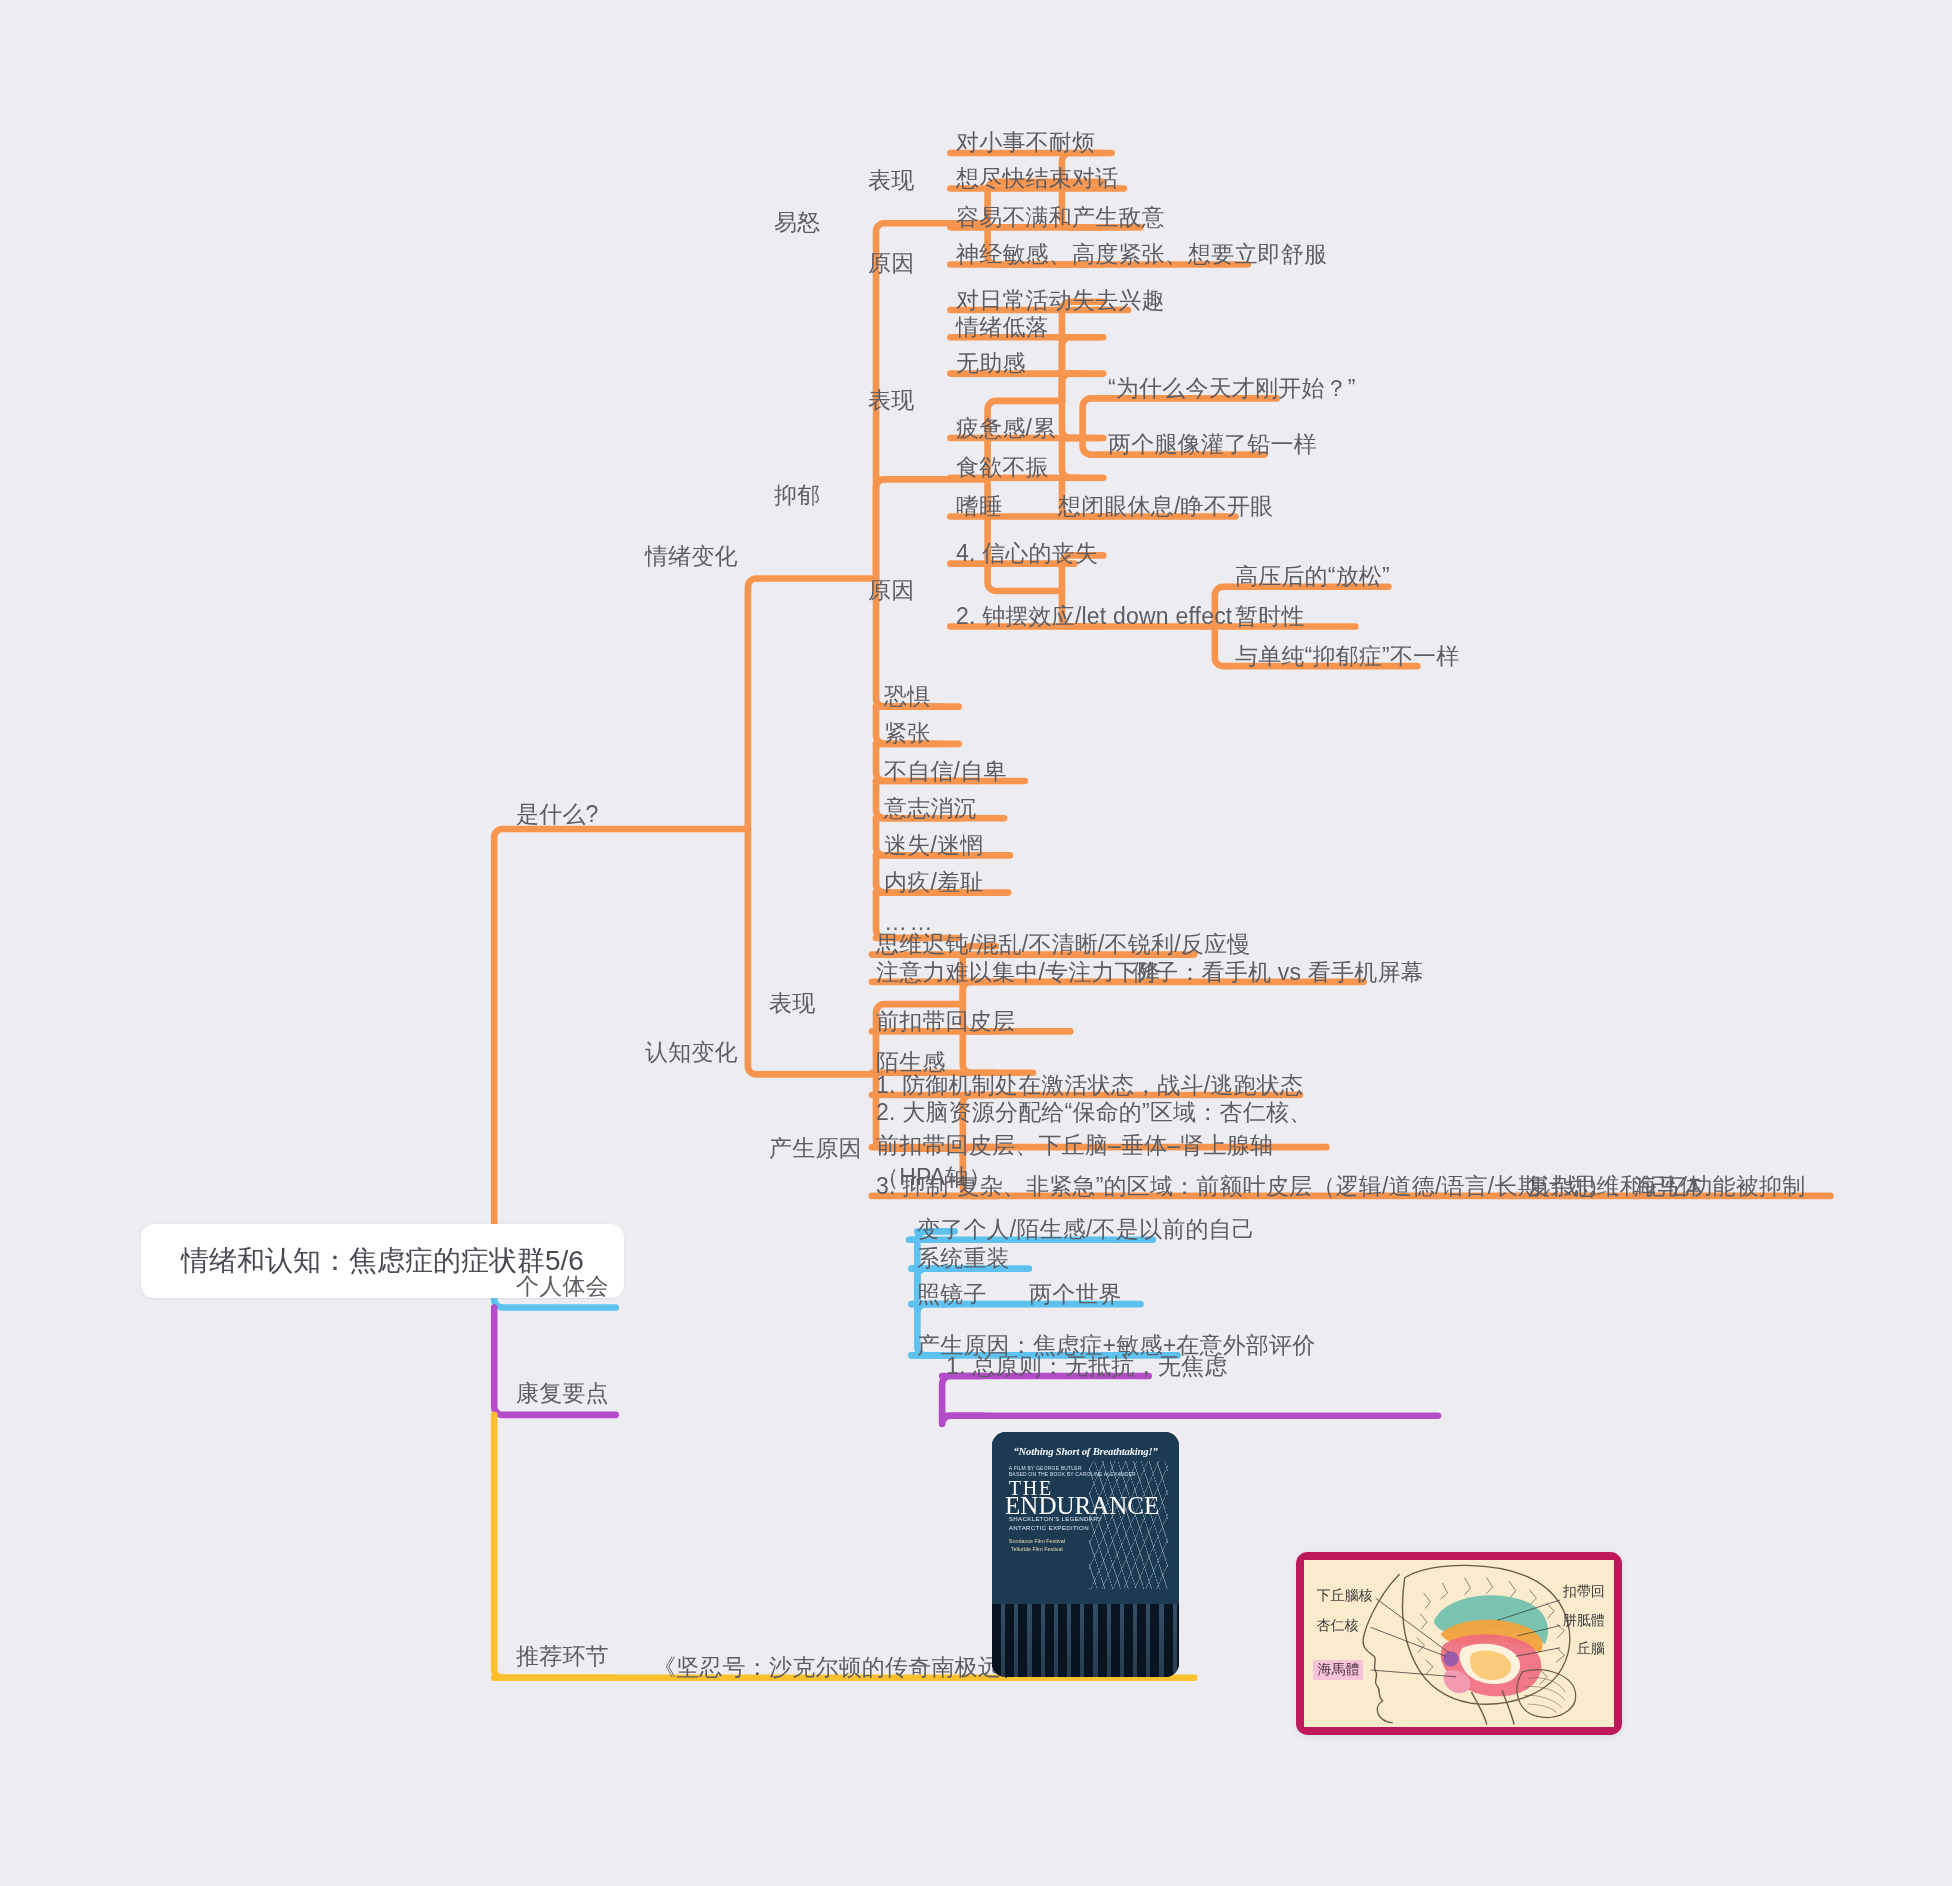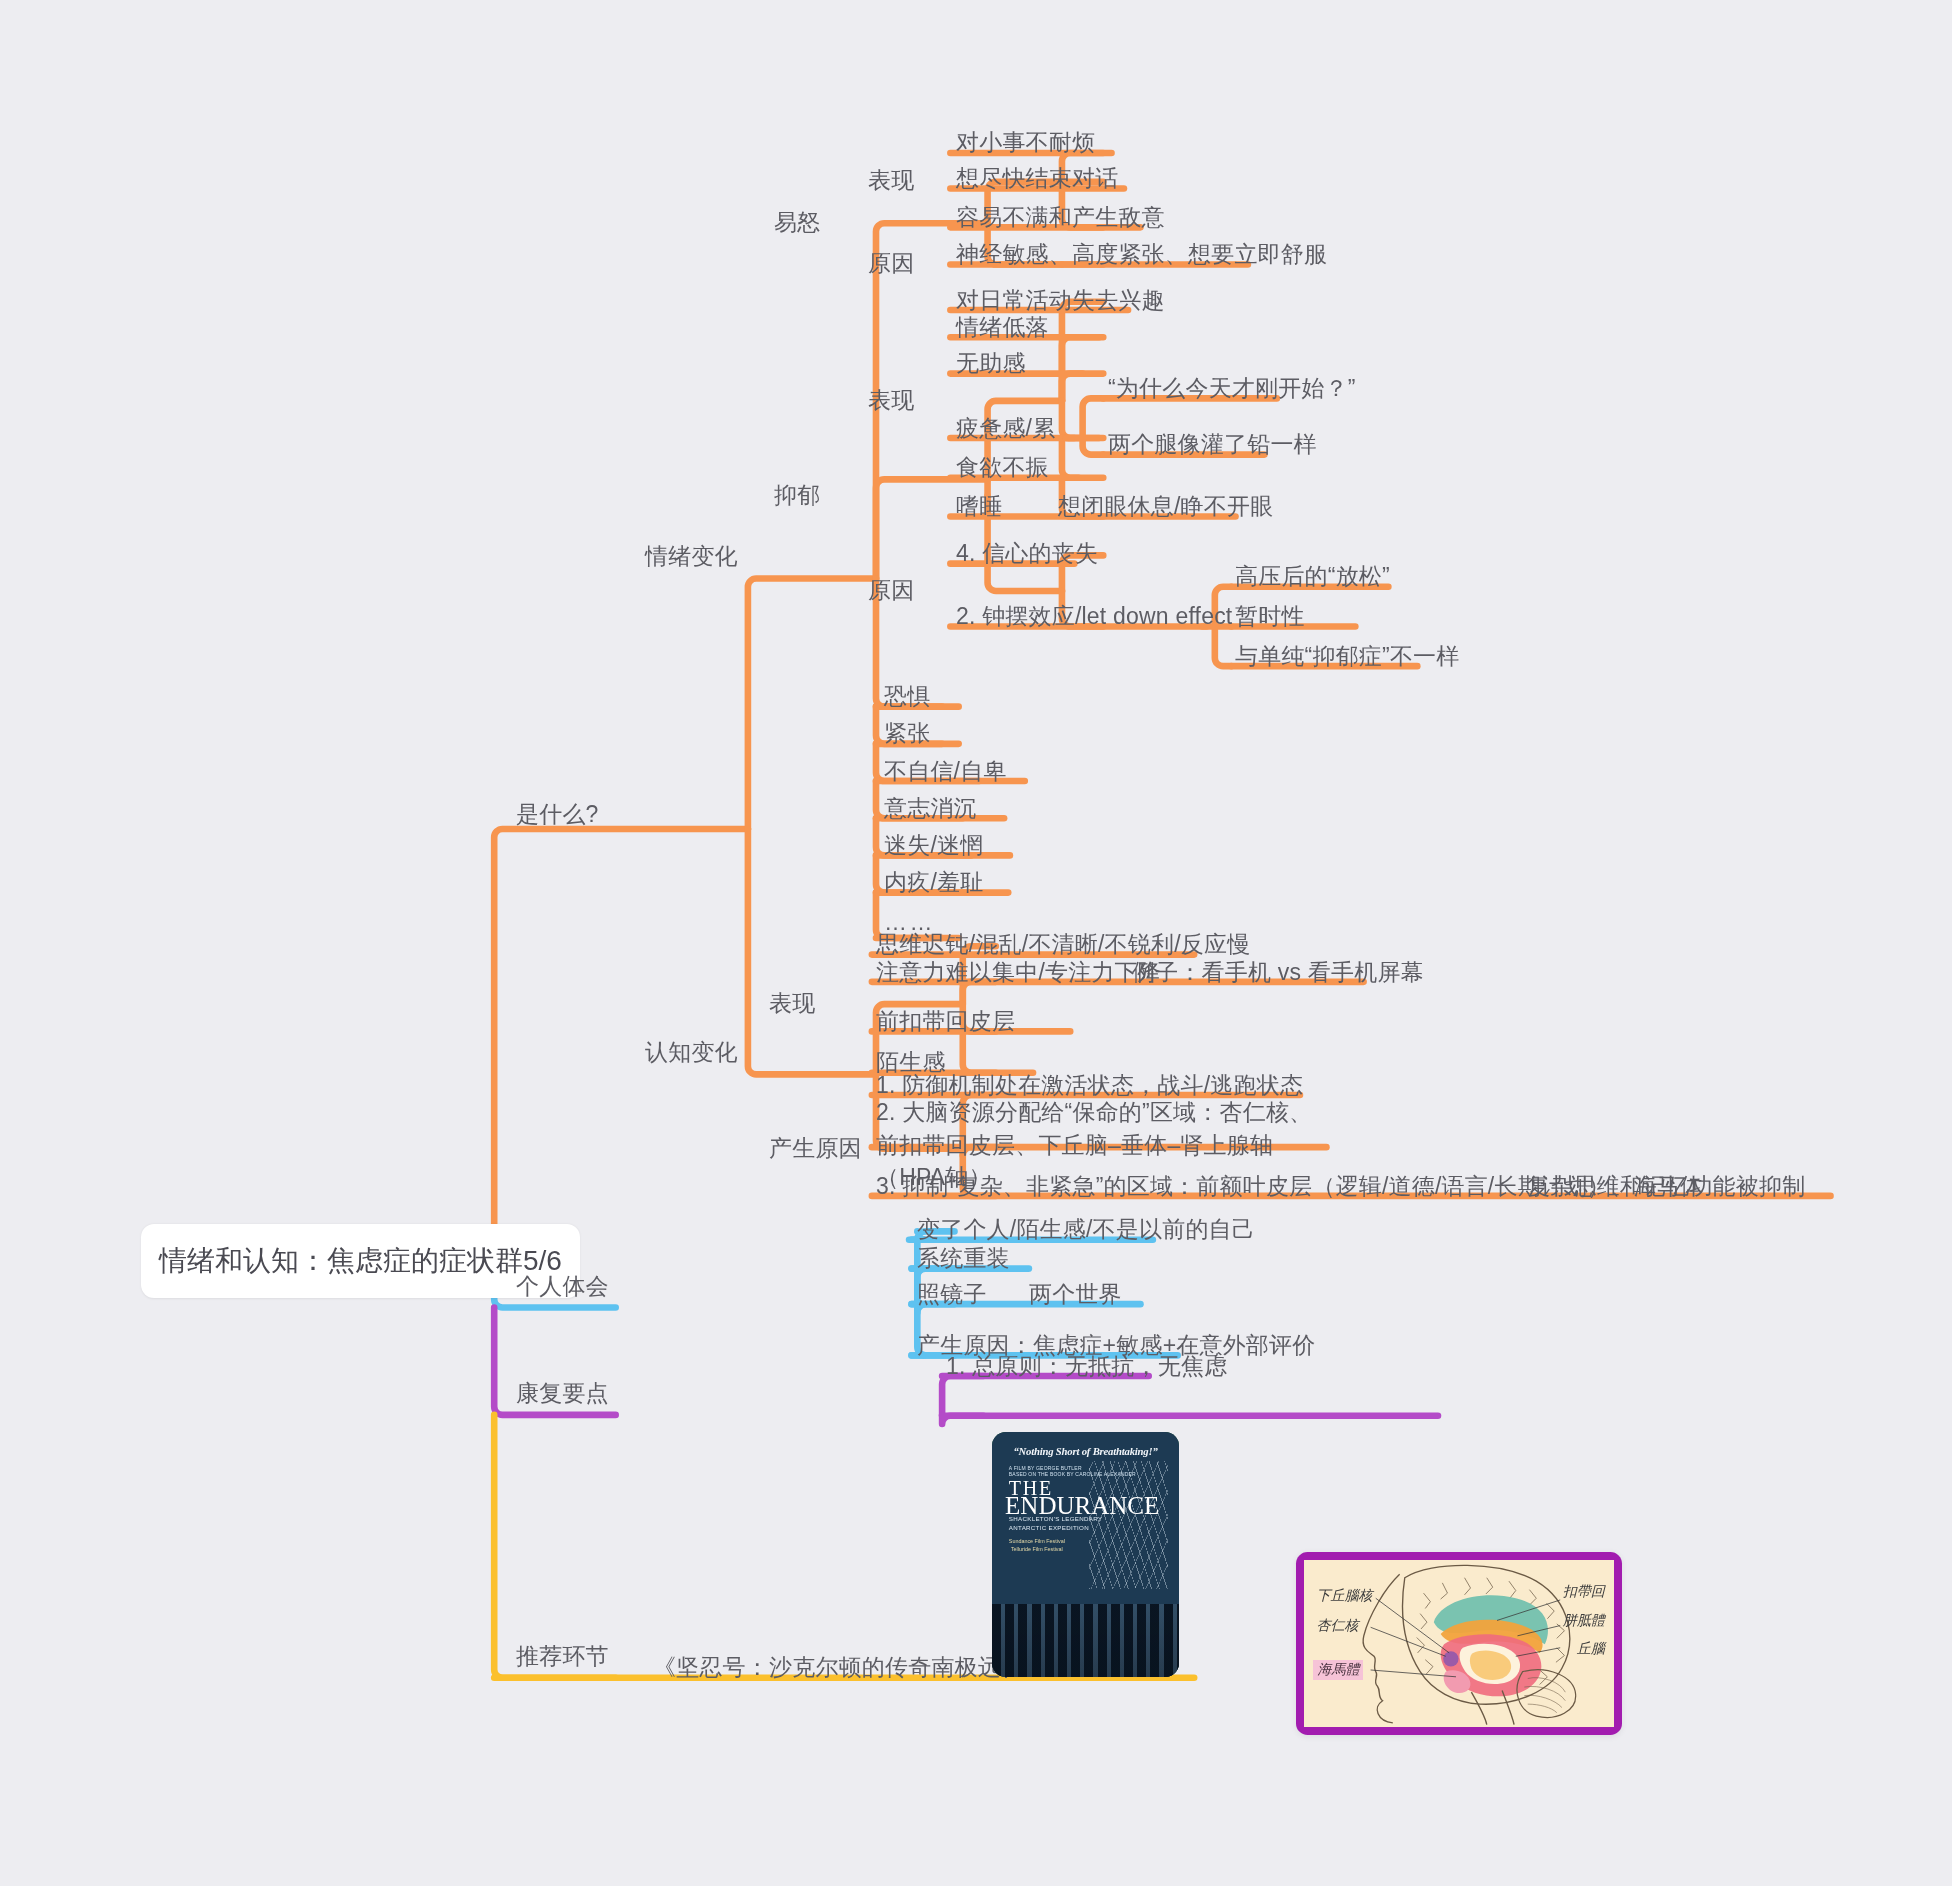--- a/index.html
+++ b/index.html
@@ -29,21 +29,21 @@
     white-space: pre;
     letter-spacing: 0.2px;
   }
   .node.wrap { white-space: normal; }
   .root-node {
     position: absolute;
     background: #FFFFFF;
     border-radius: 13.2px;
     color: #4A4A52;
     font-size: 28px;
-    padding: 18px 18px;
+    padding: 18px 40px;
     box-shadow: 0 0.8px 2.5px rgba(0,0,0,0.07);
     white-space: nowrap;
   }
   .poster {
     position: absolute;
     border-radius: 14px;
     overflow: hidden;
     background: #14532d;
   }
   .poster-inner {
@@ -91,25 +91,24 @@
       linear-gradient(180deg, rgba(10,25,40,0.1), rgba(10,25,40,0.85));
   }
   .poster-ship {
     position:absolute; right:6%; top:12%; width:42%; height:52%;
     background:
       repeating-linear-gradient(72deg, rgba(225,238,248,0.42) 0px, rgba(225,238,248,0.42) 0.8px, rgba(0,0,0,0) 0.8px, rgba(0,0,0,0) 7.4px),
       repeating-linear-gradient(-66deg, rgba(225,238,248,0.32) 0px, rgba(225,238,248,0.32) 0.8px, rgba(0,0,0,0) 0.8px, rgba(0,0,0,0) 10px);
   }
   .brain-card {
     position: absolute;
-    background: #a21caf;
+    background: #be185d;
     border-radius: 11.6px;
     box-shadow: 0 1.7px 6.6px rgba(0,0,0,0.07);
     padding: 8px;
-    font-style: italic;
   }
   .brain-inner {
     position: relative; width: 100%; height: 100%;
     background: #FAEBCD;
     overflow: hidden;
   }
   .bl {
     position: absolute;
     font-size: 14px;
     color: #3c3c3c;

